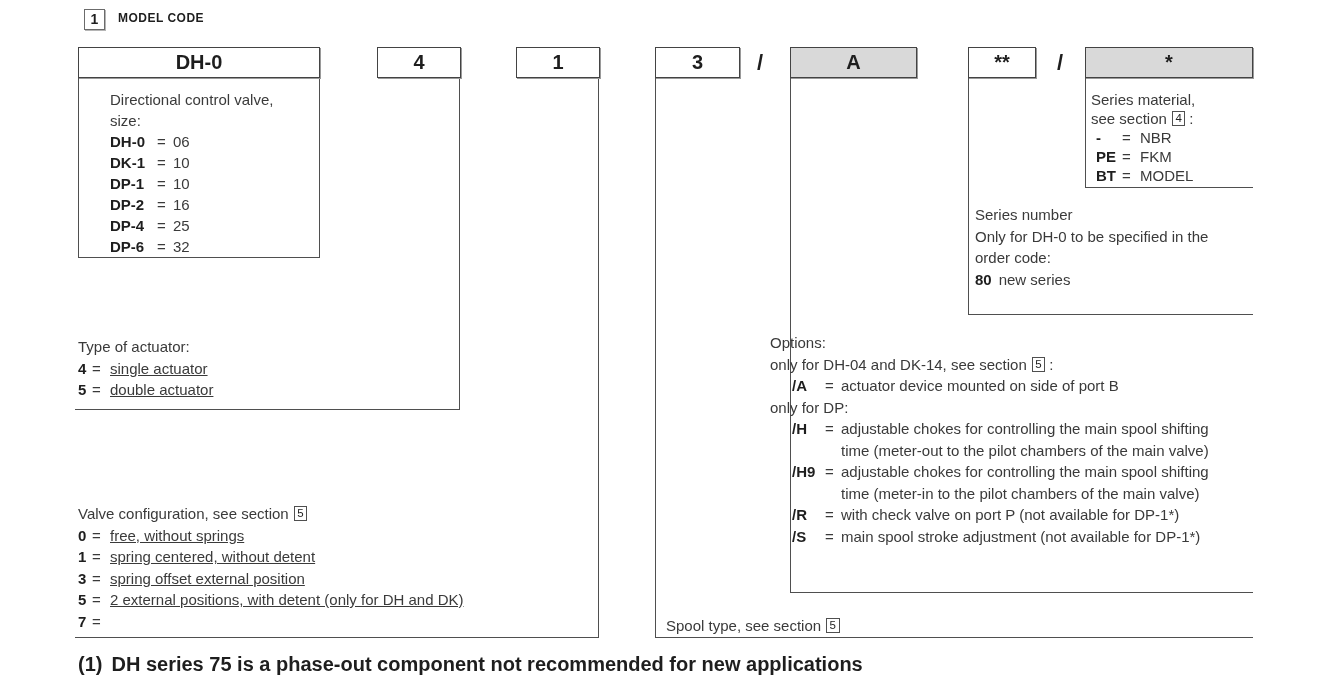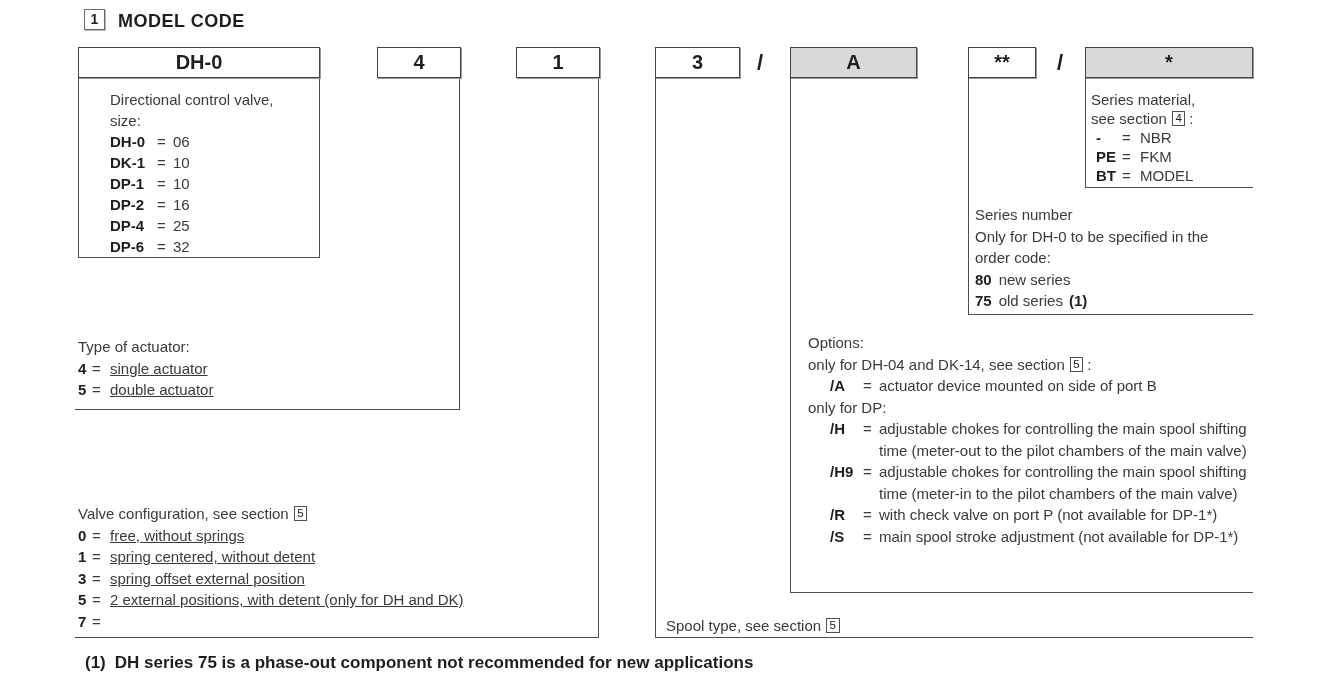--- a/index.html
+++ b/index.html
@@ -7,21 +7,21 @@
     position:relative;width:1341px;height:693px;background:#ffffff;
     font-family:"Liberation Sans",sans-serif;color:#3a3a3a;overflow:hidden;
   }
   
   .hdr-num{
     position:absolute;left:84px;top:9px;width:21px;height:21px;
     border:1.5px solid #6b6b6b;box-shadow:1px 1px 0 #b5b5b5;box-sizing:border-box;
     font-weight:bold;font-size:14px;line-height:18px;text-align:center;color:#1e1e1e;
   }
   .hdr-title{
-    position:absolute;left:118px;top:11px;font-weight:bold;font-size:18px;
+    position:absolute;left:118px;top:11px;font-weight:bold;font-size:12px;
     letter-spacing:.5px;color:#1e1e1e;
   }
   
   .cb{
     position:absolute;top:47px;height:31px;box-sizing:border-box;
     border:1.5px solid #434343;box-shadow:1px 1px 0 #9a9a9a;background:#fff;
     display:flex;align-items:center;justify-content:center;
     font-weight:bold;font-size:20px;color:#1e1e1e;
   }
   .cb.gray{background:#d9d9d9;}
@@ -61,21 +61,21 @@
   .ser-row .k{margin-right:7px;}
   .ser-row .note{font-weight:bold;color:#1e1e1e;margin-left:6px;}
   
   .ref{
     display:inline-block;border:1px solid #4f4f4f;font-size:11.5px;line-height:13px;
     padding:0 2.5px;margin:0 3px 0 5px;vertical-align:2px;color:#1e1e1e;
   }
   .suffix{margin-left:1px;}
   
   .footnote{
-    position:absolute;left:85px;top:653px;font-weight:bold;font-size:17px;color:#1e1e1e;
+    position:absolute;left:78px;top:653px;font-weight:bold;font-size:20px;color:#1e1e1e;
   }
   .footnote .fn-text{margin-left:9px;}
 </style>
 </head>
 <body>
 
 <div class="page">
 
   <div class="hdr-num">1</div>
   <div class="hdr-title">MODEL CODE</div>
@@ -176,21 +176,21 @@
         <span class="eq">=</span>
     </div>
   </div>
 
   <div class="blk" style="left:666px;top:615px;">
     <div class="line">
       <span>Spool type, see section</span><span class="ref">5</span>
     </div>
   </div>
 
-  <div class="blk" style="left:808px;top:332px;width:470px;">
+  <div class="blk" style="left:770px;top:332px;width:470px;">
     <div class="line">Options:</div>
     <div class="line">
       <span>only for DH-04 and DK-14, see section</span><span class="ref">5</span><span class="suffix">:</span>
     </div>
     <div class="row opt-row">
       <span class="k">/A</span>
         <span class="eq">=</span>
         <span class="v">actuator device mounted on side of port B</span>
     </div>
     <div class="line">only for DP:</div>
@@ -218,25 +218,20 @@
 
   <div class="blk" style="left:975px;top:204px;width:272px;">
     <div class="line">Series number</div>
     <div class="line">Only for DH-0 to be specified in the</div>
     <div class="line">order code:</div>
     <div class="row ser-row">
       <span class="k">80</span>
         <span class="v">new series</span>
         <span class="note"></span>
     </div>
-    <div class="row ser-row">
-      <span class="k">75</span>
-        <span class="v">old series</span>
-        <span class="note">(1)</span>
-    </div>
   </div>
 
   <div class="blk" style="left:1091px;top:90px;width:158px;line-height:19px;">
     <div class="line">Series material,</div>
     <div class="line">
       <span>see section</span><span class="ref">4</span><span class="suffix">:</span>
     </div>
     <div class="row seal-row">
       <span class="k">-</span>
         <span class="eq">=</span>

